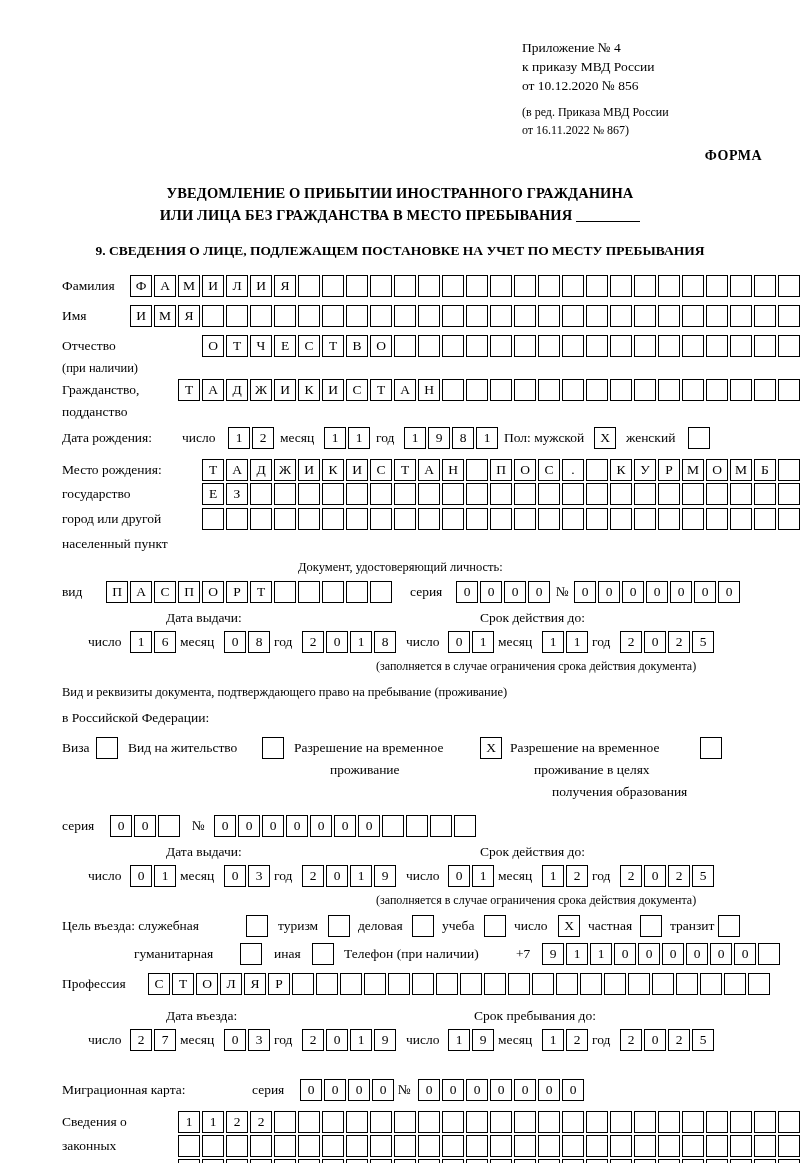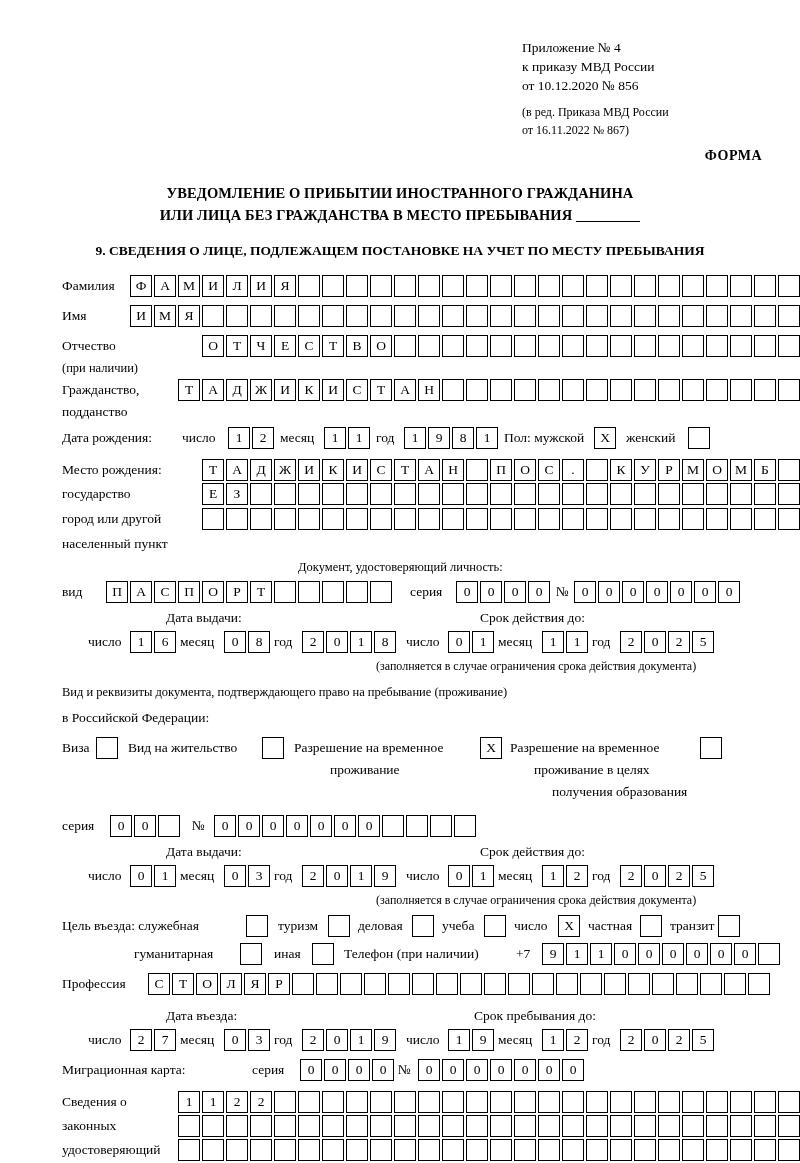--- a/index.html
+++ b/index.html
@@ -639,21 +639,21 @@
         </div>
       <div class="lbl" style="left:592px;top:-2px;">год</div>
       <div class="cells" style="left:620px;top:-2px;">
           <div class="cell">2</div>
           <div class="cell">0</div>
           <div class="cell">2</div>
           <div class="cell last">5</div>
         </div>
     </div>
 
-    <div class="row" style="height:32px;">
+    <div class="row" style="height:32px;margin-top:20px;">
       <div class="lbl" style="left:62px;top:-2px;">Миграционная карта:</div>
       <div class="lbl" style="left:252px;top:-2px;">серия</div>
       <div class="cells" style="left:300px;top:-2px;">
           <div class="cell">0</div>
           <div class="cell">0</div>
           <div class="cell">0</div>
           <div class="cell last">0</div>
         </div>
       <div class="lbl" style="left:398px;top:-2px;">№</div>
       <div class="cells" style="left:418px;top:-2px;">

